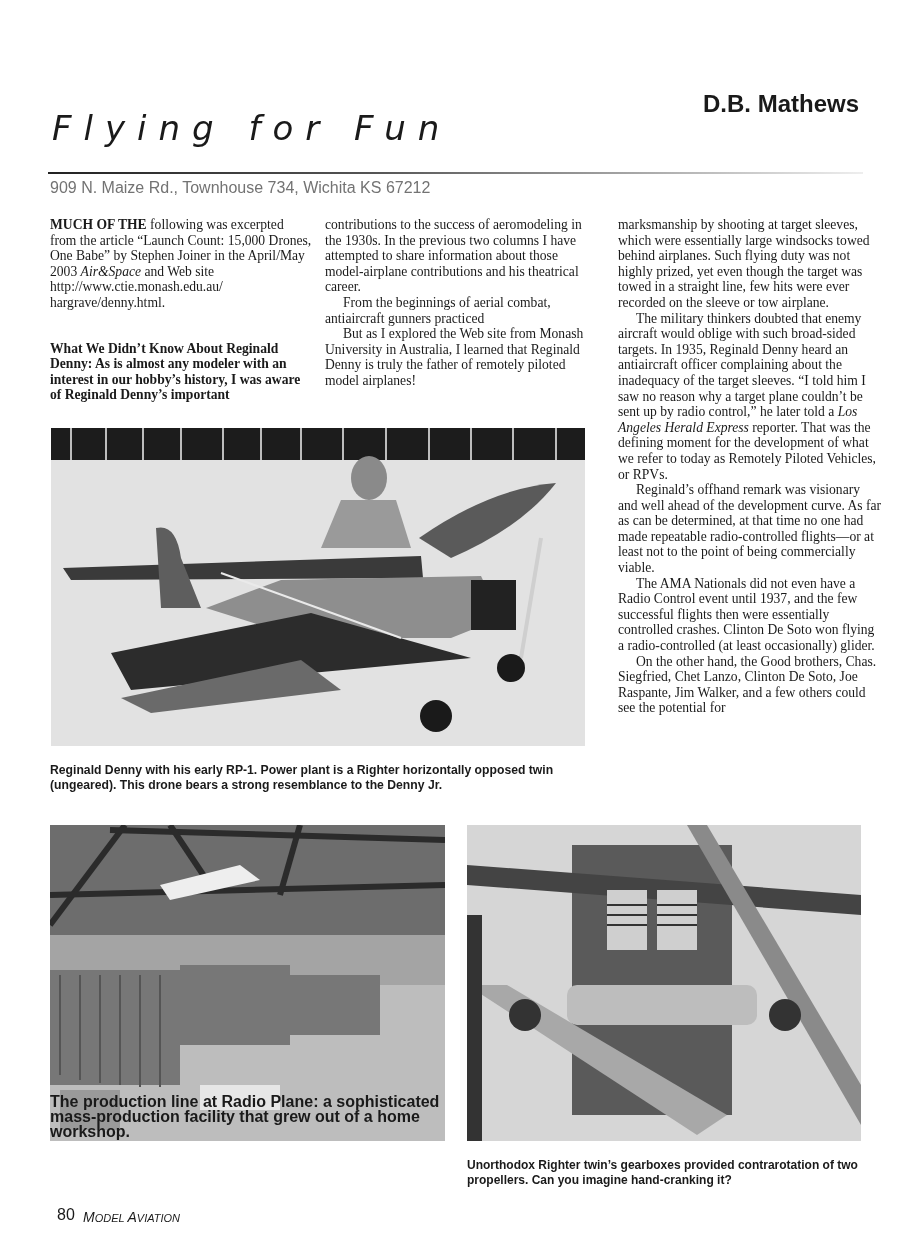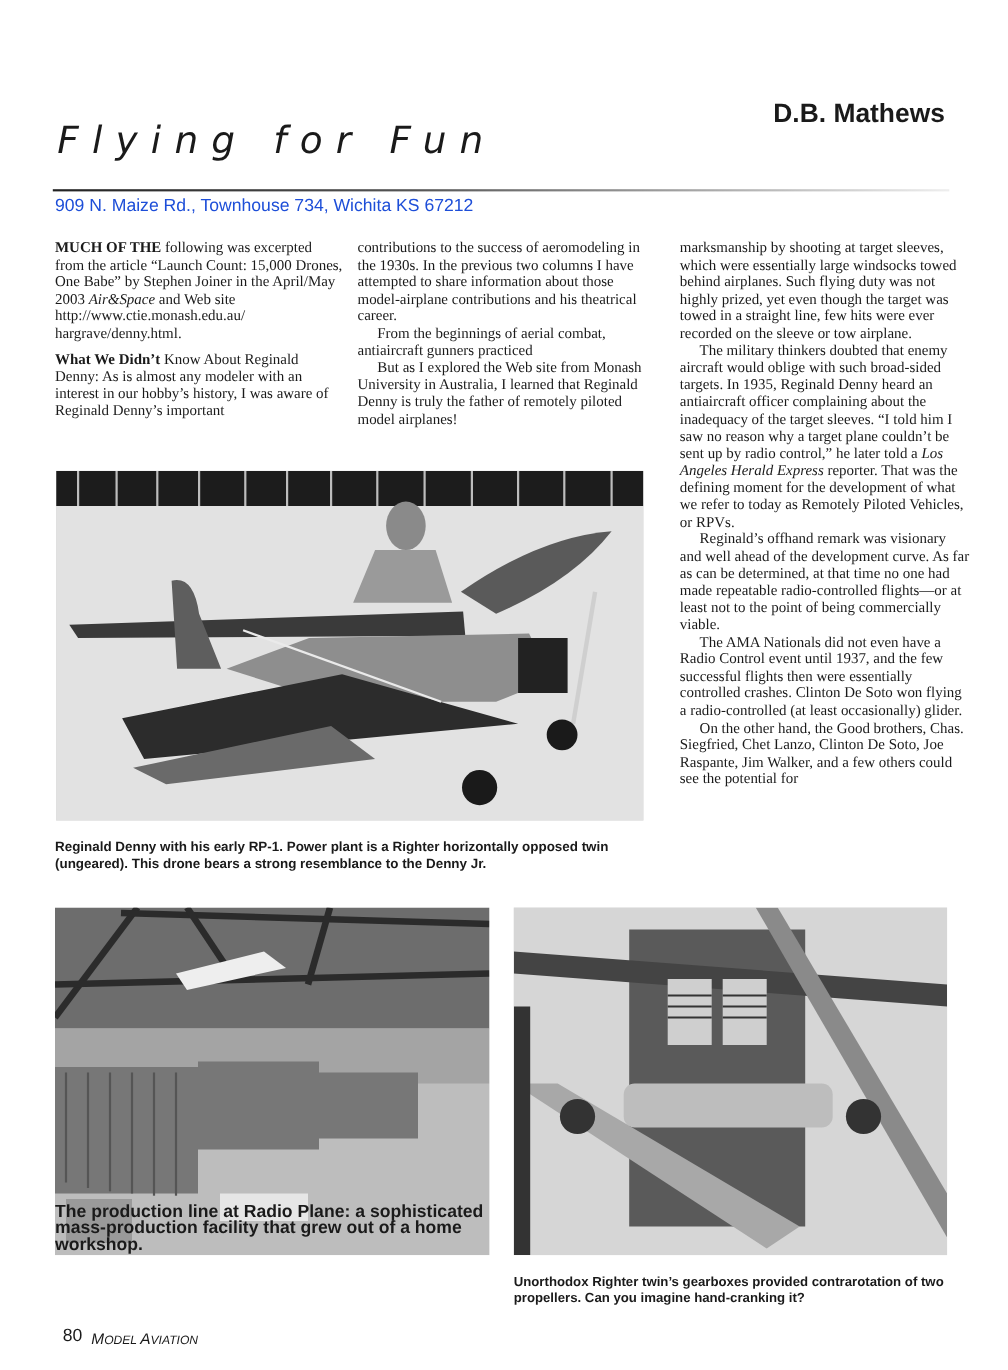--- a/index.html
+++ b/index.html
@@ -2,26 +2,26 @@
 <html><head>
 <meta charset="utf-8">
 <style>
   html, body { margin: 0; padding: 0; background: #ffffff; }
   body { width: 916px; height: 1245px; position: relative; overflow: hidden; color: #1a1a1a; }
   .abs { position: absolute; }
 
   .author { right: 57px; top: 90px; font-family: "Liberation Sans", sans-serif; font-weight: bold; font-size: 24px; color: #1a1a1a; }
   .title { left: 52px; top: 108px; font-family: "DejaVu Sans", sans-serif; font-style: italic; font-size: 34px; letter-spacing: 12px; color: #1a1a1a; }
   .rule { left: 48px; top: 172px; width: 815px; height: 2px; background: linear-gradient(to right, #222 0%, #555 40%, #bbb 80%, #eee 100%); }
-  .address { left: 50px; top: 179px; font-family: "Liberation Sans", sans-serif; font-size: 16px; color: #1d4ed8; }
+  .address { left: 50px; top: 179px; font-family: "Liberation Sans", sans-serif; font-size: 16px; color: #737373; }
 
   .col { font-family: "Liberation Serif", serif; font-size: 13.6px; line-height: 15.6px; color: #1a1a1a; }
   .col p { margin: 0; }
   .col p.ind { text-indent: 18px; }
-  .col p.gap { margin-top: 8px; }
+  .col p.gap { margin-top: 30px; font-weight: bold; }
   .col1 { left: 50px; top: 217px; width: 262px; }
   .col2 { left: 325px; top: 217px; width: 262px; }
   .col3 { left: 603px; top: 217px; width: 265px; margin-left: 15px; }
 
   .photo { background: #d9d9d9; overflow: hidden; }
   .photo svg { display: block; width: 100%; height: 100%; }
   .photo1 { left: 51px; top: 428px; width: 534px; height: 318px; }
   .photo2 { left: 50px; top: 825px; width: 395px; height: 316px; }
   .photo3 { left: 467px; top: 825px; width: 394px; height: 316px; }
 

